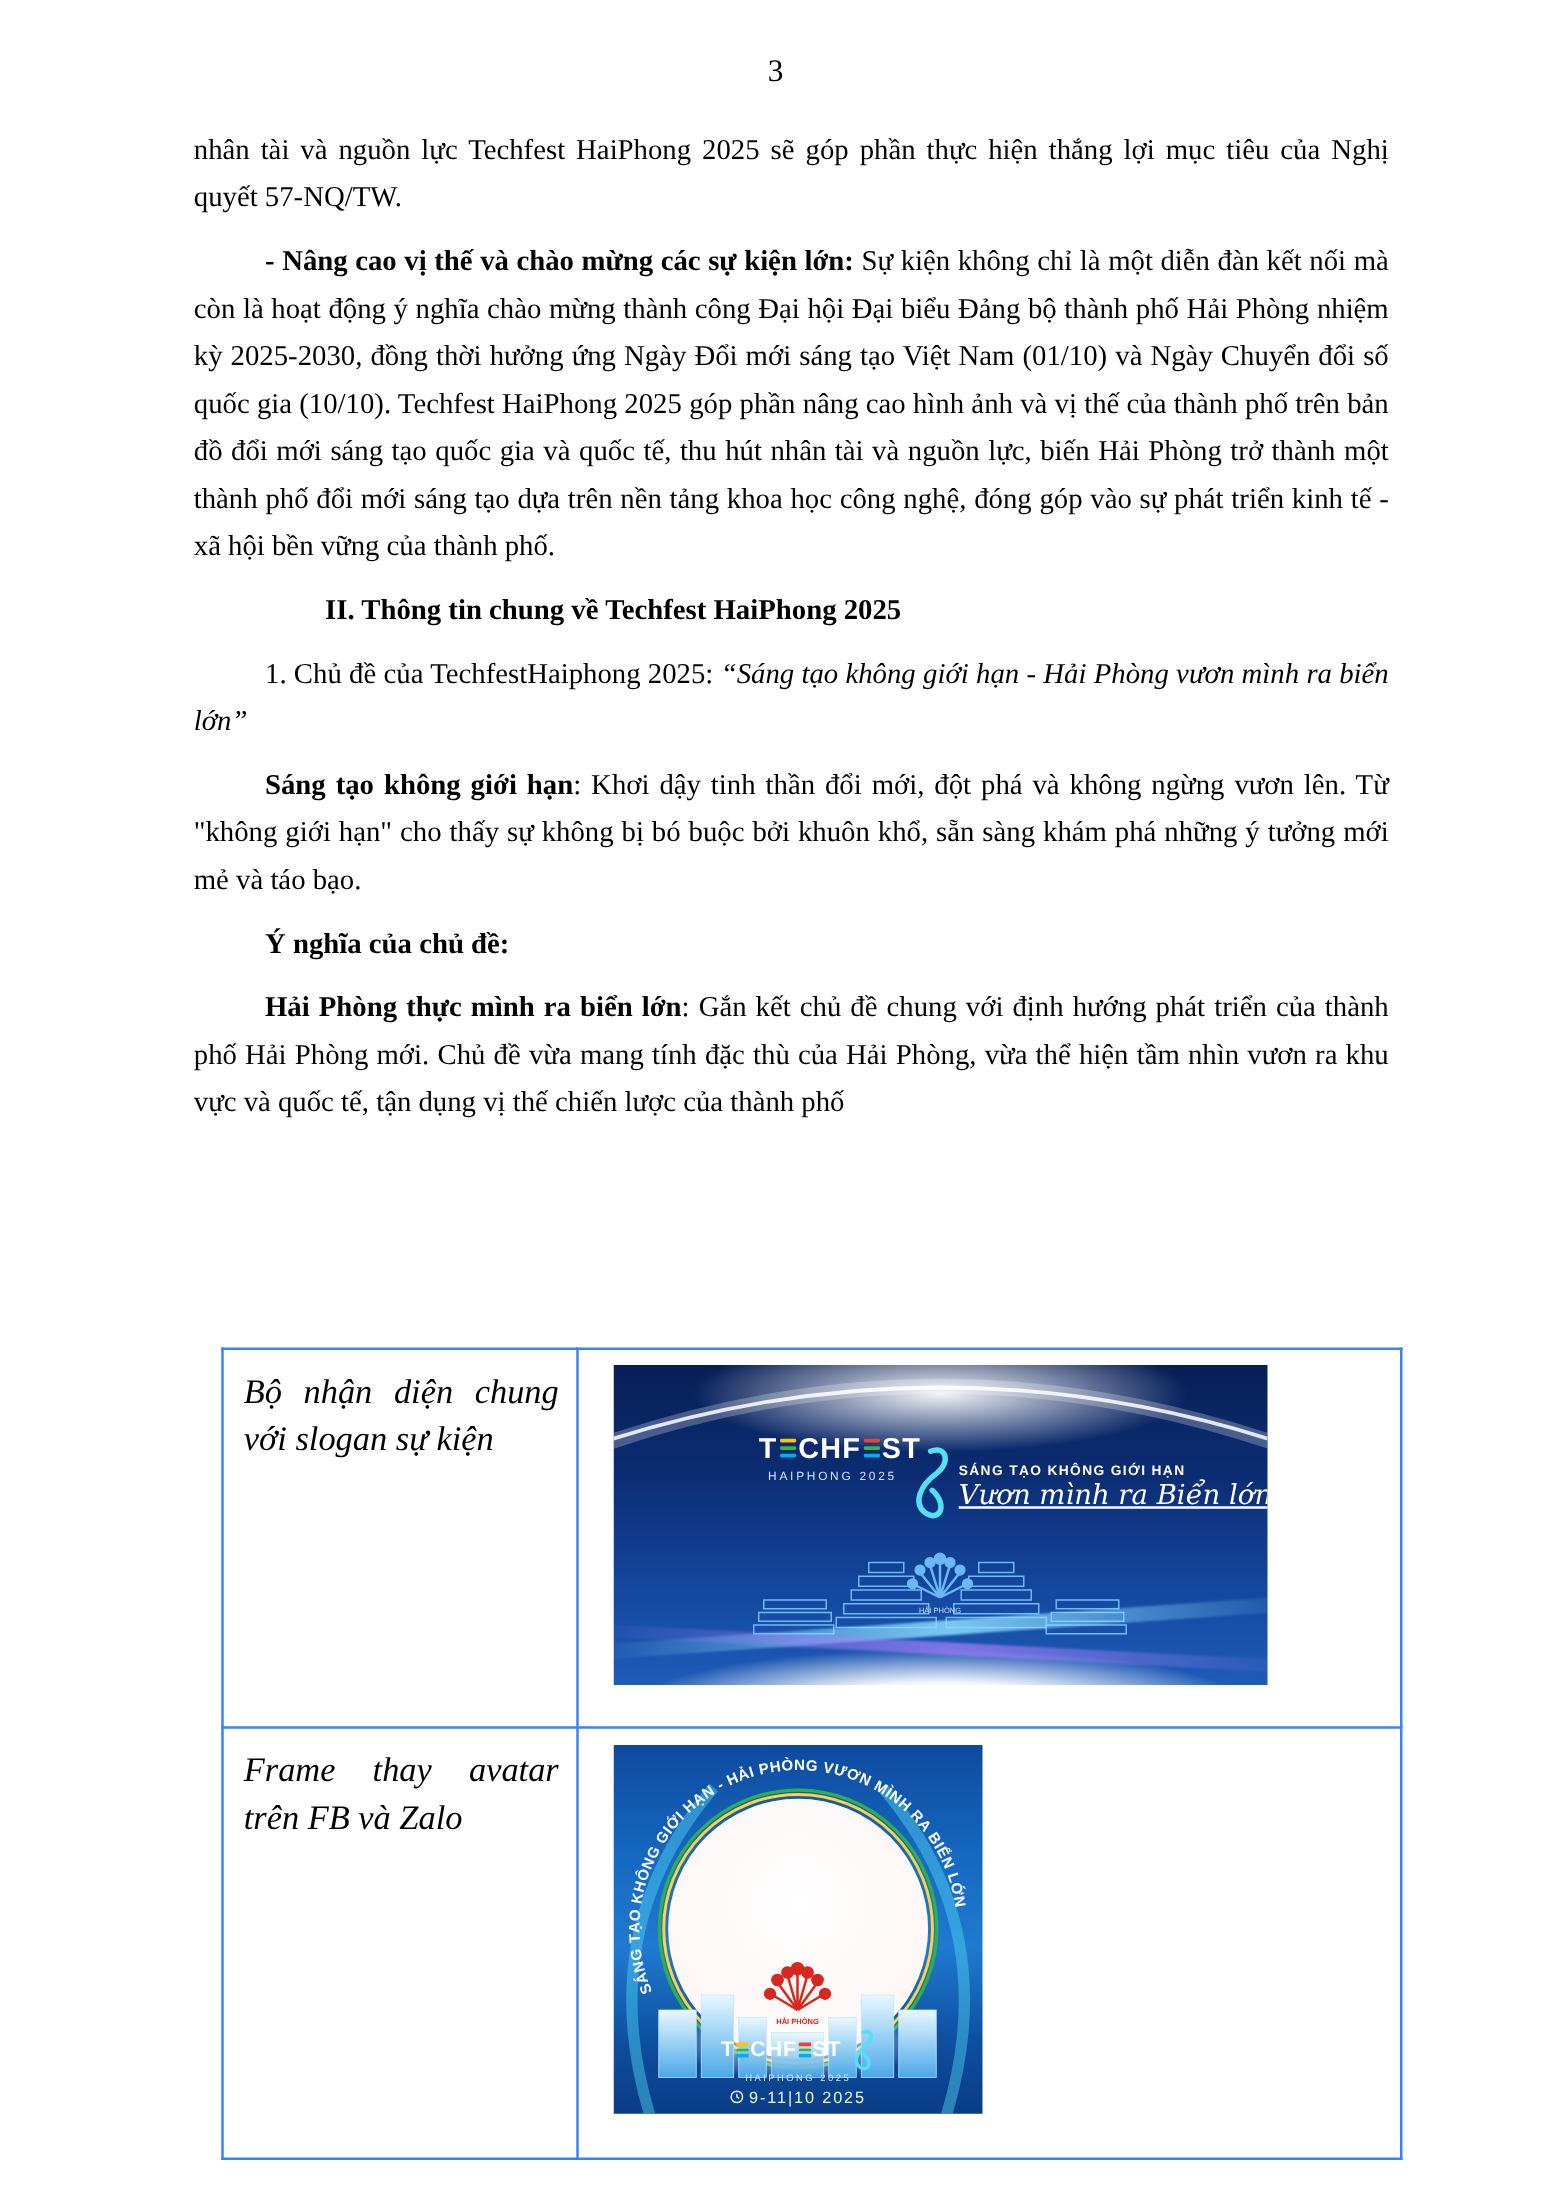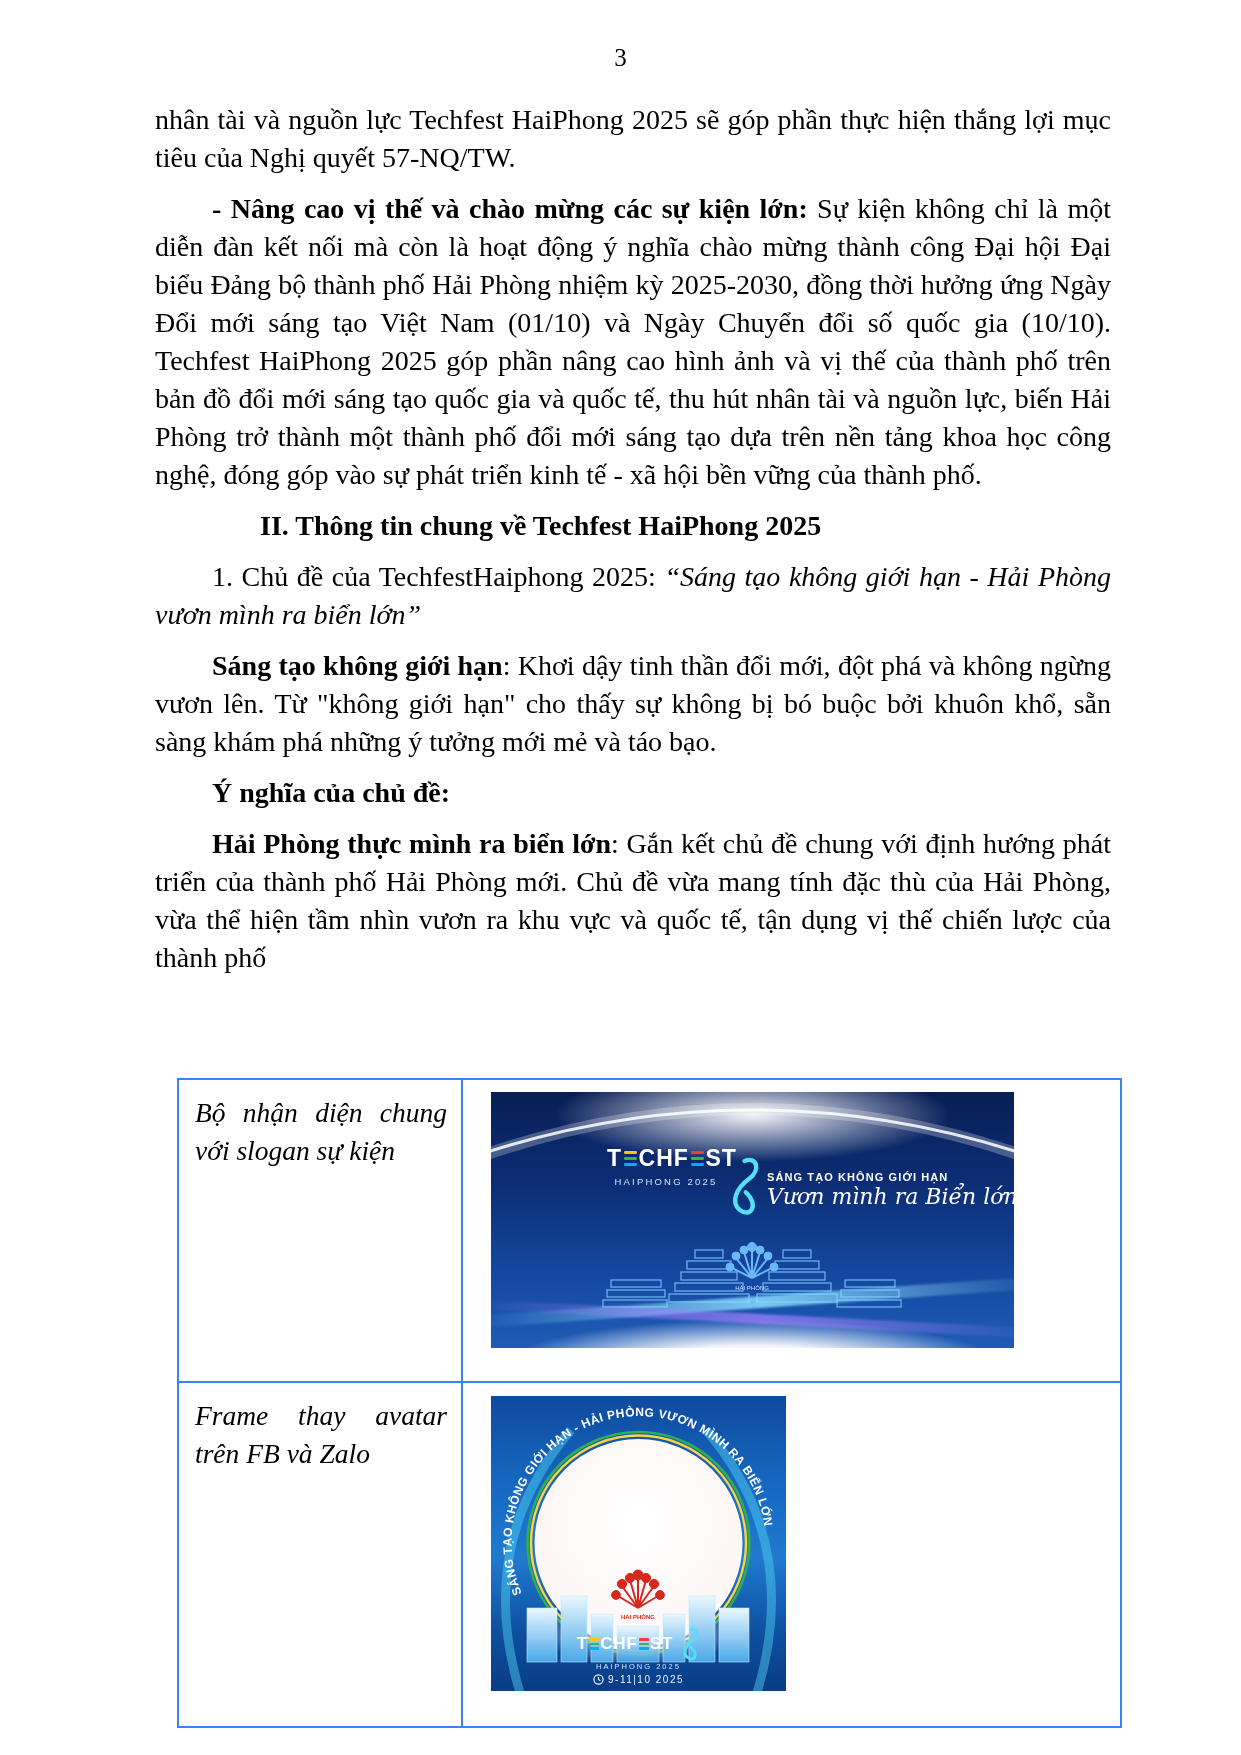--- a/index.html
+++ b/index.html
@@ -1,20 +1,20 @@
 <!DOCTYPE html>
 <html><head>
 <meta charset="utf-8">
 <style>
   html,body{margin:0;padding:0;background:#ffffff;}
   .page{position:relative;width:1241px;height:1755px;background:#fff;overflow:hidden;
         font-family:"Liberation Serif",serif;color:#000;}
   .page-number{position:absolute;top:44px;left:0;right:0;text-align:center;font-size:25px;}
   .body-text{position:absolute;top:101px;left:155px;width:956px;}
-  p.para{font-size:28px;line-height:38px;text-align:justify;margin:0 0 13px 0;}
+  p.para{font-size:23px;line-height:38px;text-align:justify;margin:0 0 13px 0;}
   p.para.indent{text-indent:57px;}
 
   
   table.id-table{position:absolute;top:1078px;left:177px;width:945px;border-collapse:collapse;}
   table.id-table td{border:2px solid #3b82f6;vertical-align:top;}
   td.label-cell{width:252px;padding:14px 14px 12px 16px;font-style:italic;
                 font-size:27.5px;line-height:38px;text-align:justify;}
   td.img-cell{padding:12px 0 10px 28px;}
   tr.row1 td{height:275px;}
   tr.row2 td{height:317px;}
@@ -34,38 +34,38 @@
       radial-gradient(ellipse 68% 26% at 50% 107%,rgba(255,255,255,.95) 30%,rgba(255,255,255,0) 70%),
       linear-gradient(180deg,#081f55 0%,#0c2d74 35%,#14479e 70%,#1e5cb8 100%);}
   .banner1 .deco{position:absolute;left:0;top:0;}
   .b1-logo{position:absolute;left:116px;top:53px;font-size:23px;letter-spacing:1px;}
   .b1-sub{position:absolute;left:116px;top:84px;width:118px;text-align:center;
           font-family:"Liberation Sans",sans-serif;font-size:9.5px;letter-spacing:2.2px;color:#cfe7ff;}
   .b1-ribbon{position:absolute;left:231px;top:64px;}
   .b1-tag1{position:absolute;left:276px;top:79px;font-family:"Liberation Sans",sans-serif;
            font-weight:bold;font-size:11px;letter-spacing:1.1px;color:#fff;white-space:nowrap;}
   .b1-tag2{position:absolute;left:276px;top:92px;font-family:"DejaVu Serif",serif;
-           font-style:italic;font-size:22px;color:#fff;white-space:nowrap;}
+           font-style:italic;font-size:22px;color:#fff;white-space:nowrap;text-decoration:underline;}
   .b1-streak1{position:absolute;bottom:40px;left:-20px;width:580px;height:12px;
       background:linear-gradient(90deg,rgba(90,200,255,0),rgba(140,220,255,.85),rgba(90,200,255,0));
       transform:rotate(-4deg);filter:blur(1px);}
   .b1-streak2{position:absolute;bottom:24px;left:-20px;width:580px;height:10px;
       background:linear-gradient(90deg,rgba(140,90,255,0),rgba(170,130,255,.7),rgba(140,90,255,0));
       transform:rotate(3deg);filter:blur(1px);}
 
   
   .avatar-frame{position:relative;width:295px;height:295px;overflow:hidden;
     background:linear-gradient(180deg,#0e4a9e 0%,#1668c0 30%,#1f7ad0 55%,#0e4f9f 80%,#0a3c86 100%);}
   .avatar-frame svg.av-svg{position:absolute;left:0;top:0;}
   .av-bottom{position:absolute;left:0;right:0;bottom:6px;display:flex;flex-direction:column;
              align-items:center;font-family:"Liberation Sans",sans-serif;color:#fff;}
   .av-logo-row{display:flex;align-items:center;}
   .av-logo{font-size:17px;letter-spacing:.8px;}
   .av-sub{font-size:7.5px;letter-spacing:2px;color:#cfe7ff;margin-top:1px;}
-  .av-date{display:flex;align-items:center;gap:4px;font-size:10px;letter-spacing:1.5px;
+  .av-date{display:flex;align-items:center;gap:4px;font-size:13px;letter-spacing:1.5px;
            color:#e8f4ff;margin-top:3px;text-align:center;}
 </style>
 </head>
 <body>
 
 <div class="page">
 
   <div class="page-number">3</div>
 
   <div class="body-text" id="paragraphs">

